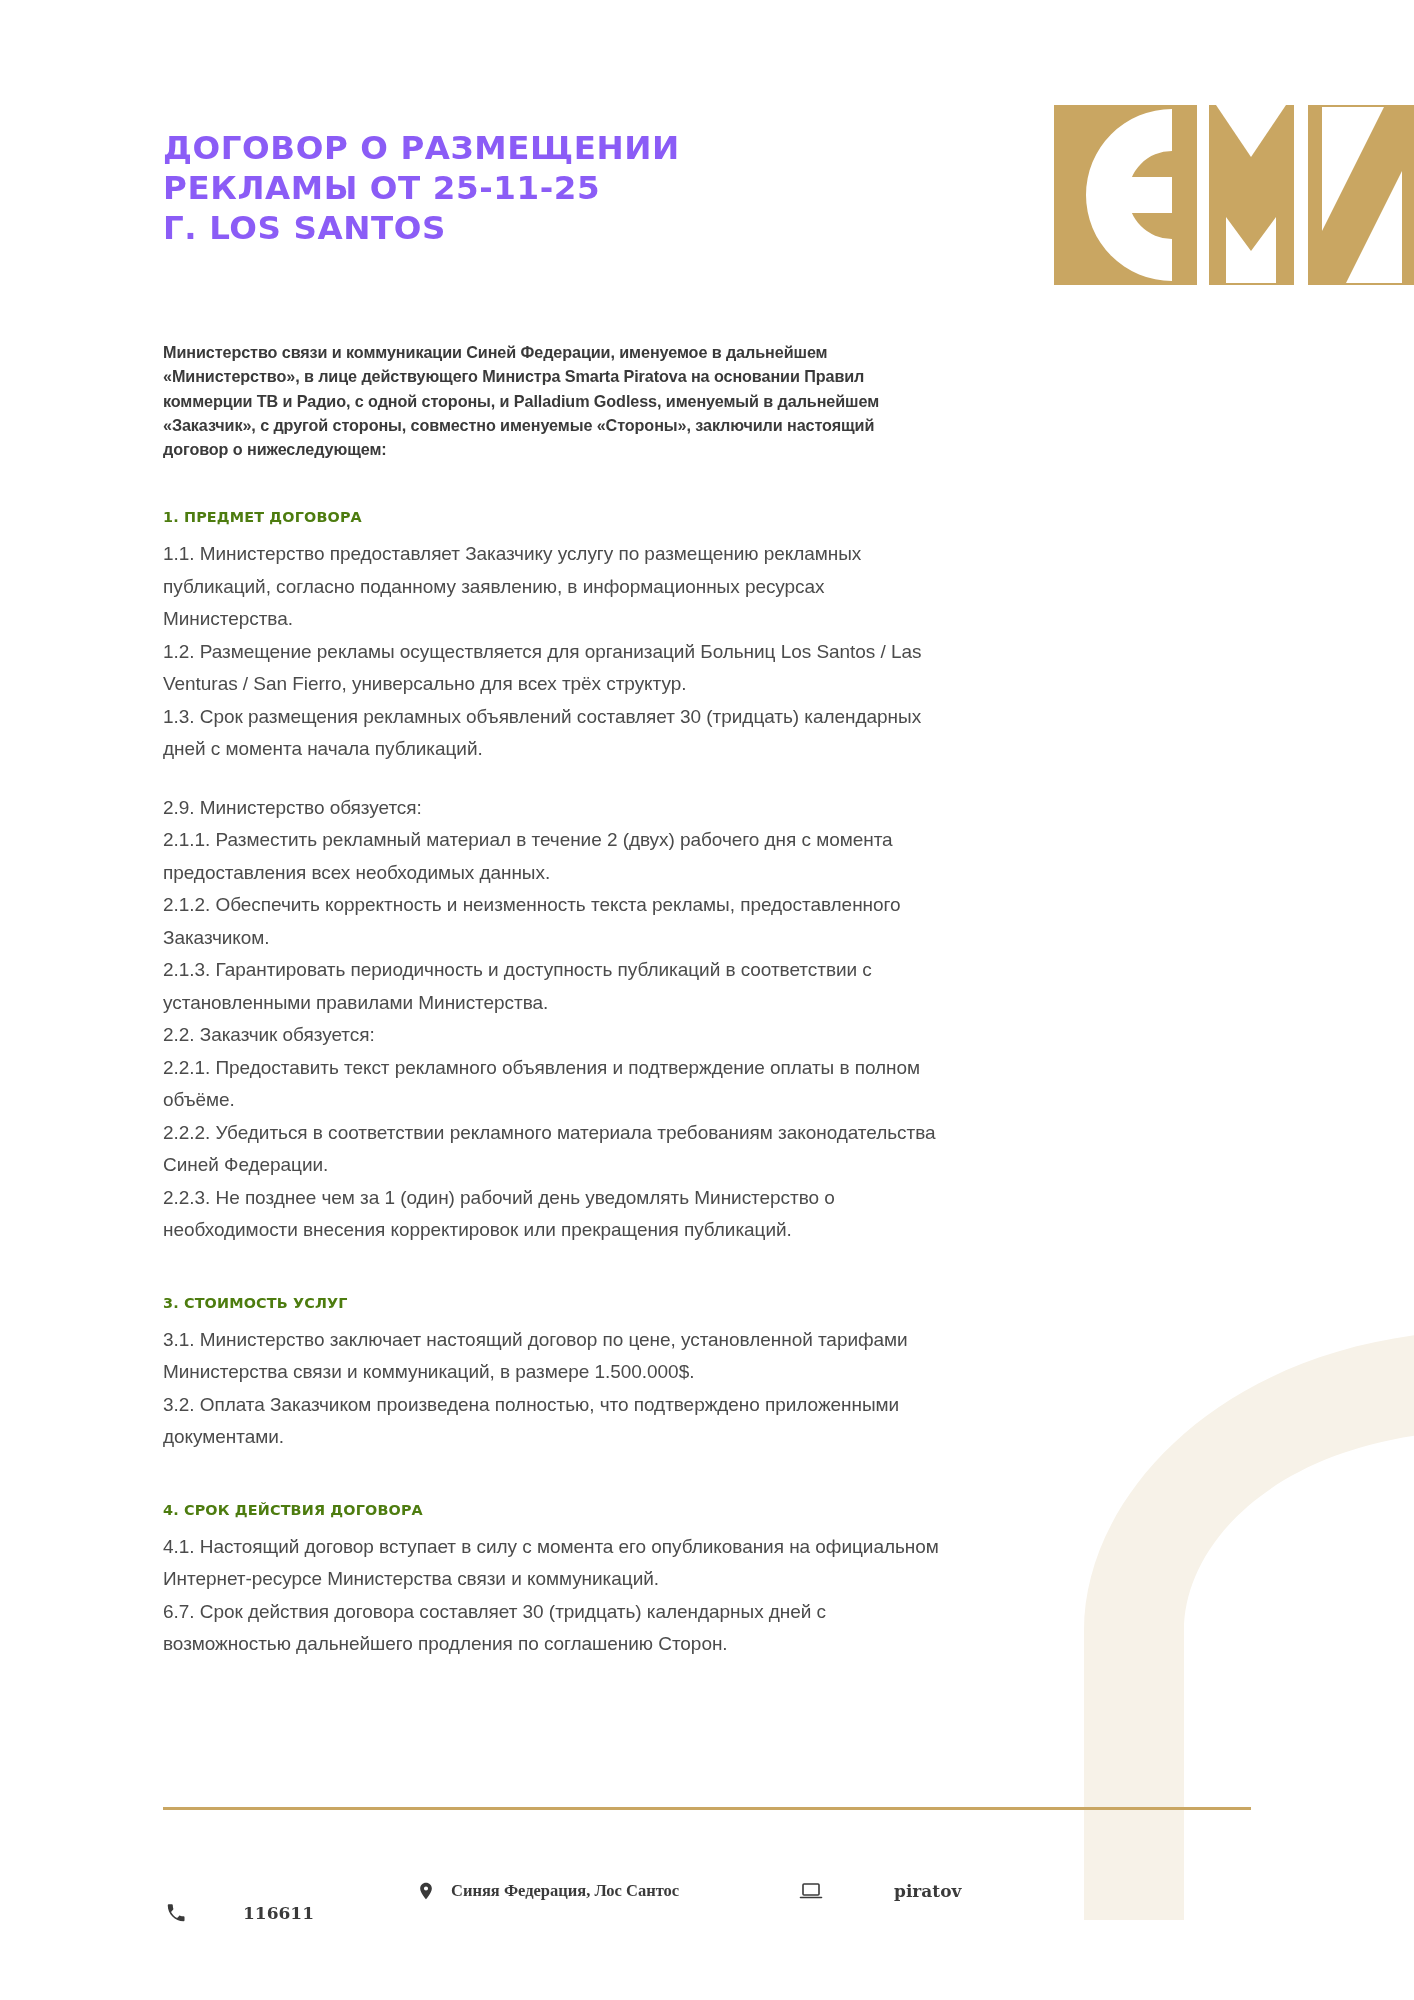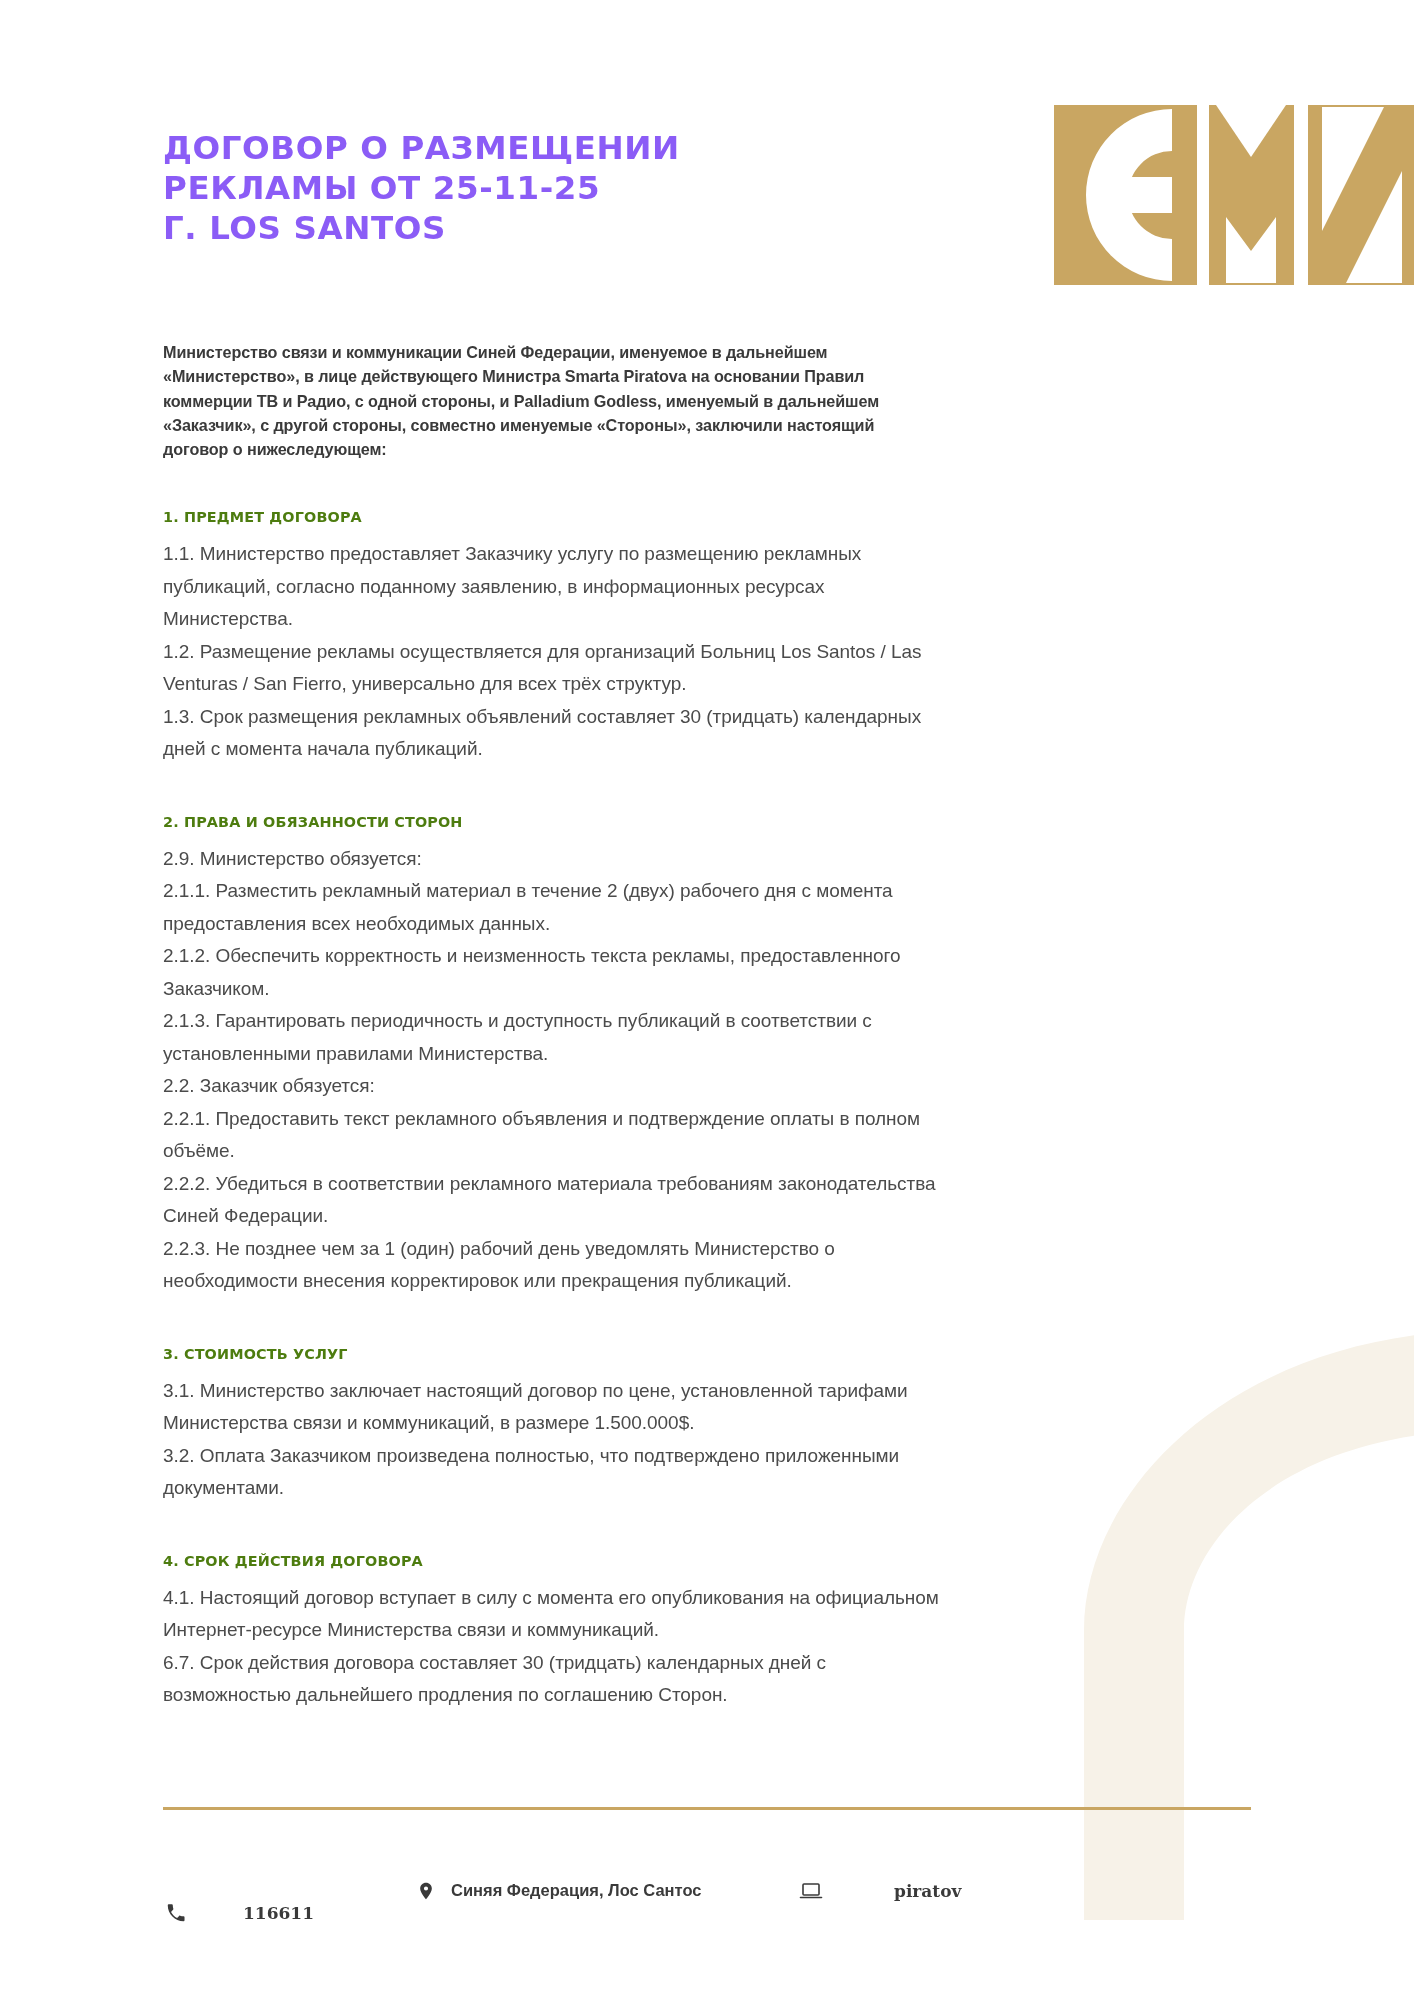--- a/index.html
+++ b/index.html
@@ -123,21 +123,21 @@
     flex:0 0 auto;
   }
   .footer-text {
     font-family:"DejaVu Serif", serif;
     font-weight:700;
     font-size:17px;
     color:#3a3a3a;
     white-space:nowrap;
   }
   .footer-text.sans {
-    font-family:Liberation Sans, sans-serif;
+    font-family:Liberation Serif, serif;
     font-weight:700;
     font-size:16.5px;
   }
   .gap-a { width:54px; flex:0 0 auto; }
   .gap-b { width:12px; flex:0 0 auto; }
   .gap-c { width:70px; flex:0 0 auto; }
 </style>
 </head>
 <body>
 
@@ -182,21 +182,20 @@
     <p class="intro">Министерство связи и коммуникации Синей Федерации, именуемое в дальнейшем «Министерство», в лице действующего Министра Smarta Piratova на основании Правил коммерции ТВ и Радио, с одной стороны, и Palladium Godless, именуемый в дальнейшем «Заказчик», с другой стороны, совместно именуемые «Стороны», заключили настоящий договор о нижеследующем:</p>
 
     <div class="section">
       <div class="section-heading">1. ПРЕДМЕТ ДОГОВОРА</div>
       <div class="clause">1.1. Министерство предоставляет Заказчику услугу по размещению рекламных публикаций, согласно поданному заявлению, в информационных ресурсах Министерства.</div>
       <div class="clause"> 1.2. Размещение рекламы осуществляется для организаций Больниц Los Santos / Las Venturas / San Fierro, универсально для всех трёх структур.</div>
       <div class="clause"> 1.3. Срок размещения рекламных объявлений составляет 30 (тридцать) календарных дней с момента начала публикаций.</div>
     </div>
 
     <div class="section">
-      <div class="section-heading">2. ПРАВА И ОБЯЗАННОСТИ СТОРОН</div>
       <div class="clause">2.9. Министерство обязуется:</div>
       <div class="clause"> 2.1.1. Разместить рекламный материал в течение 2 (двух) рабочего дня с момента предоставления всех необходимых данных.</div>
       <div class="clause"> 2.1.2. Обеспечить корректность и неизменность текста рекламы, предоставленного Заказчиком.</div>
       <div class="clause"> 2.1.3. Гарантировать периодичность и доступность публикаций в соответствии с установленными правилами Министерства.</div>
       <div class="clause">2.2. Заказчик обязуется:</div>
       <div class="clause"> 2.2.1. Предоставить текст рекламного объявления и подтверждение оплаты в полном объёме.</div>
       <div class="clause"> 2.2.2. Убедиться в соответствии рекламного материала требованиям законодательства Синей Федерации.</div>
       <div class="clause"> 2.2.3. Не позднее чем за 1 (один) рабочий день уведомлять Министерство о необходимости внесения корректировок или прекращения публикаций.</div>
     </div>
 

